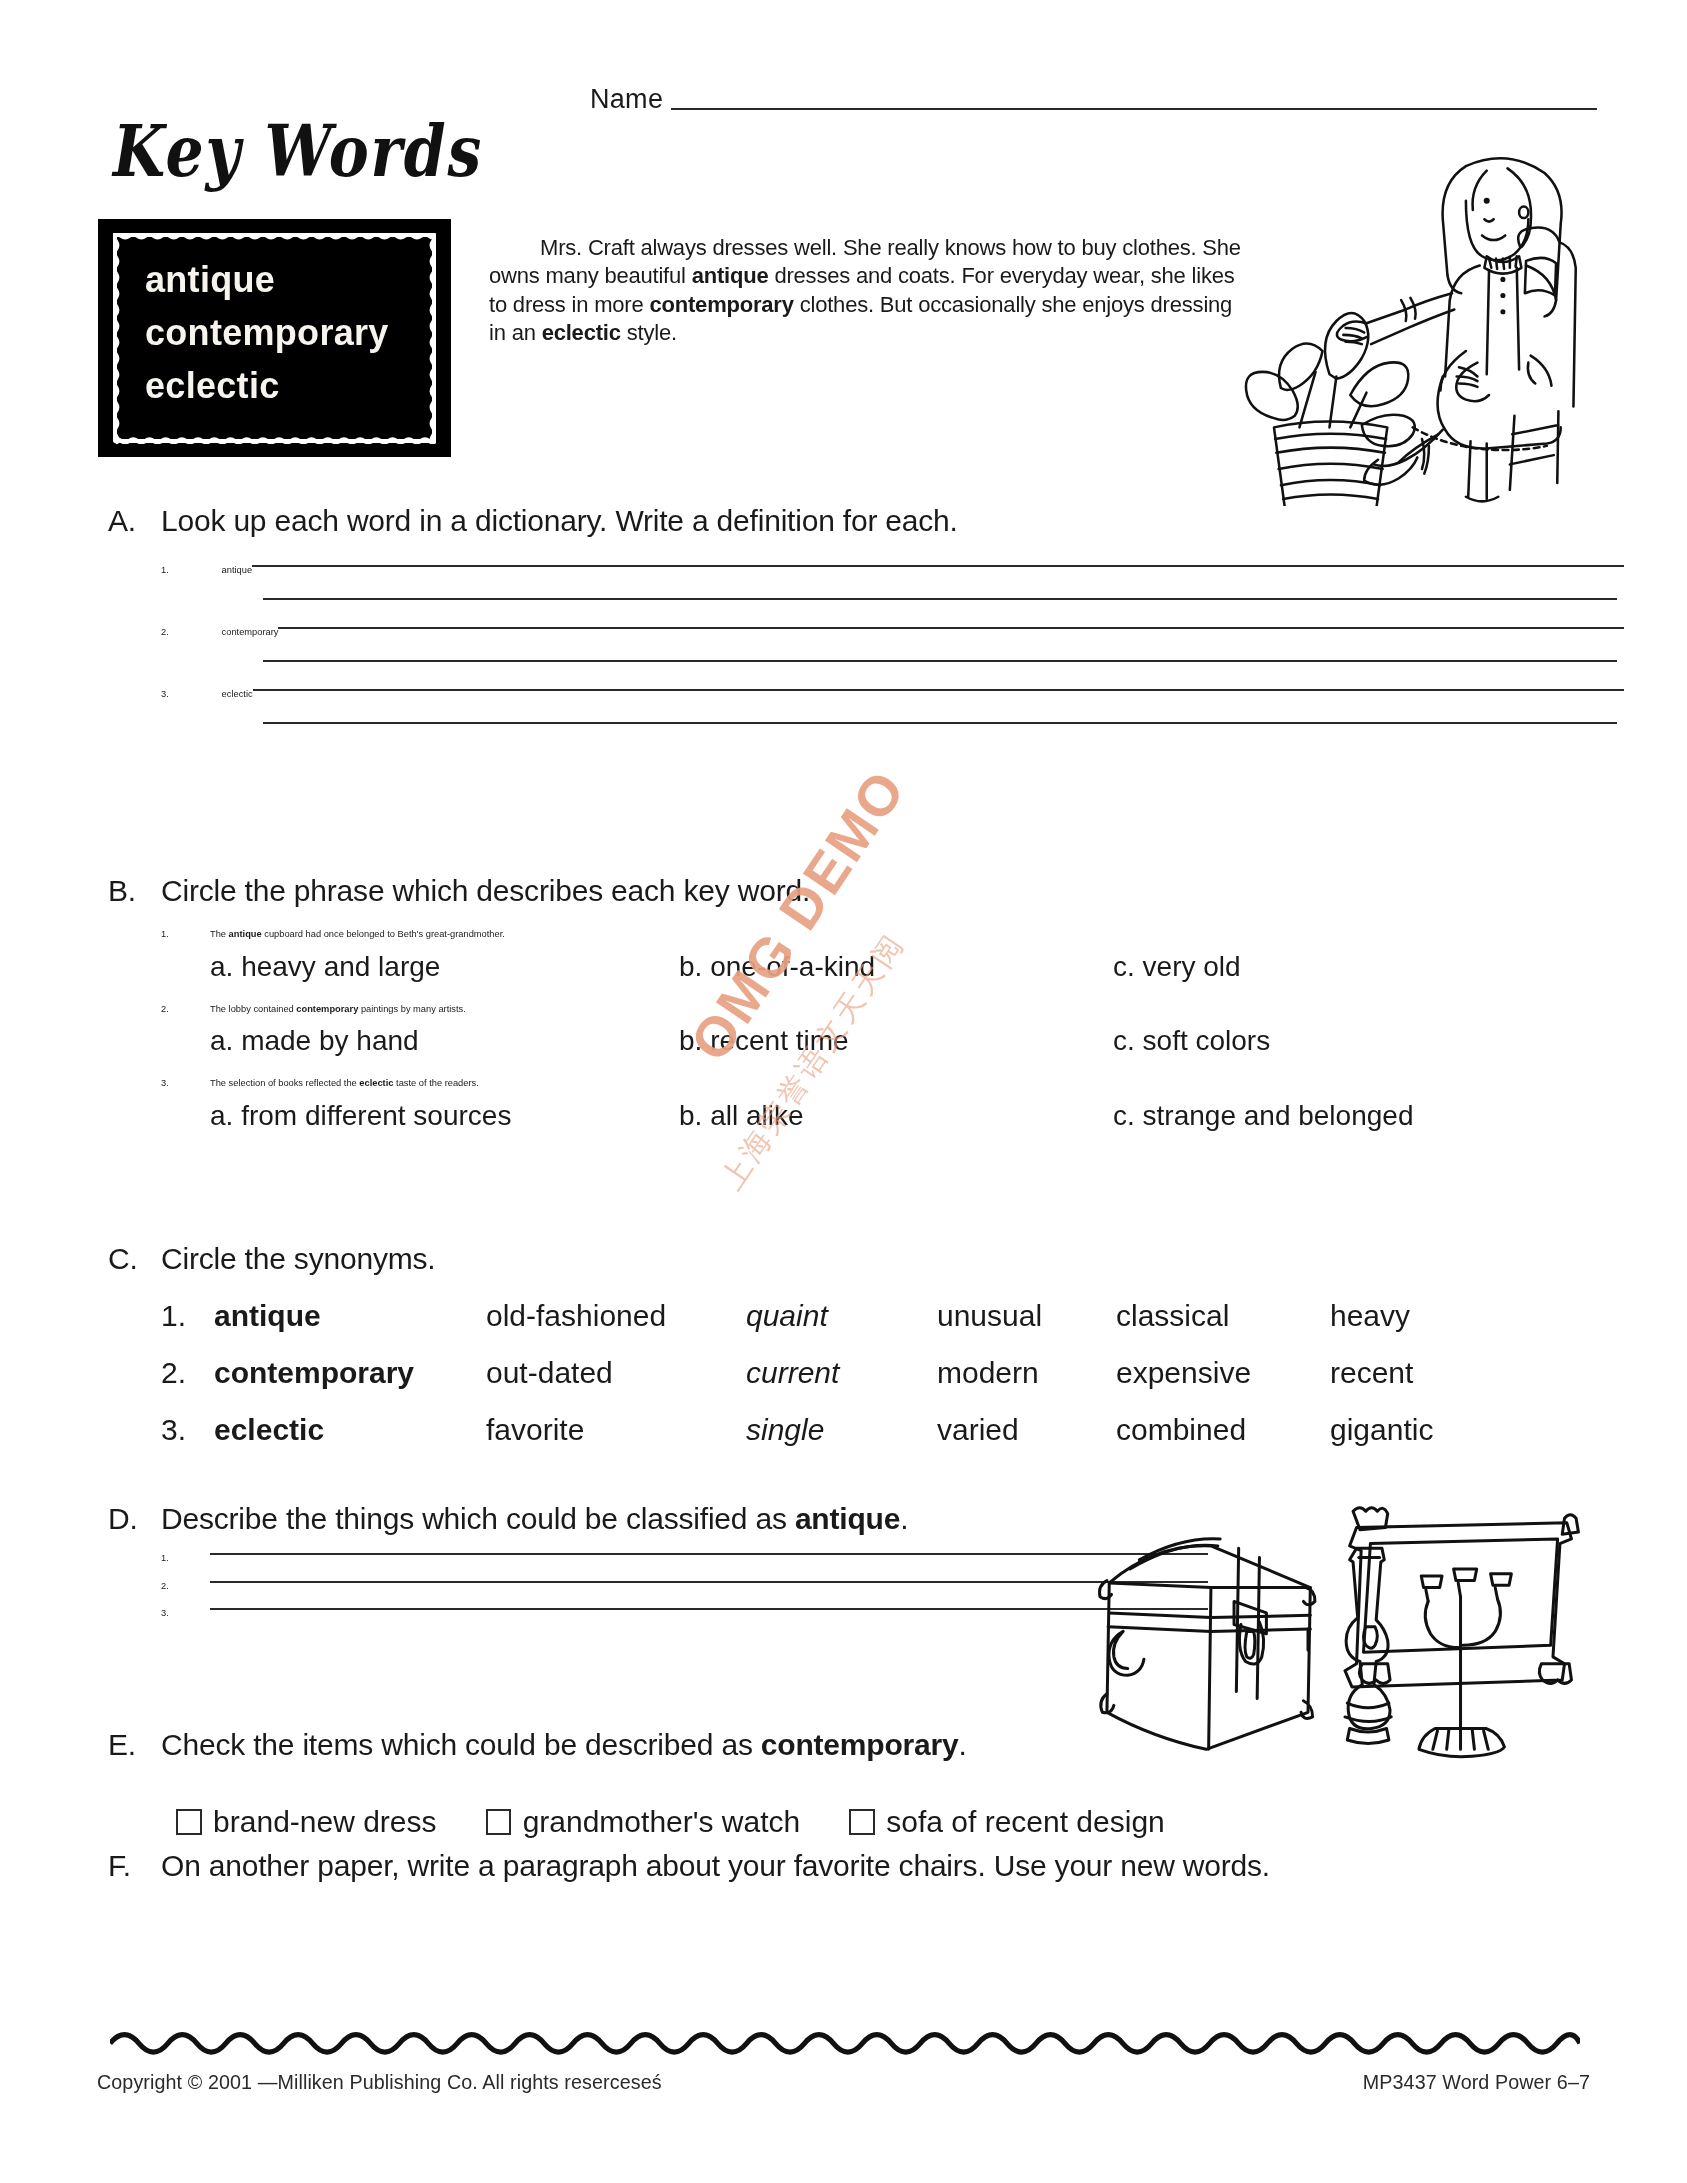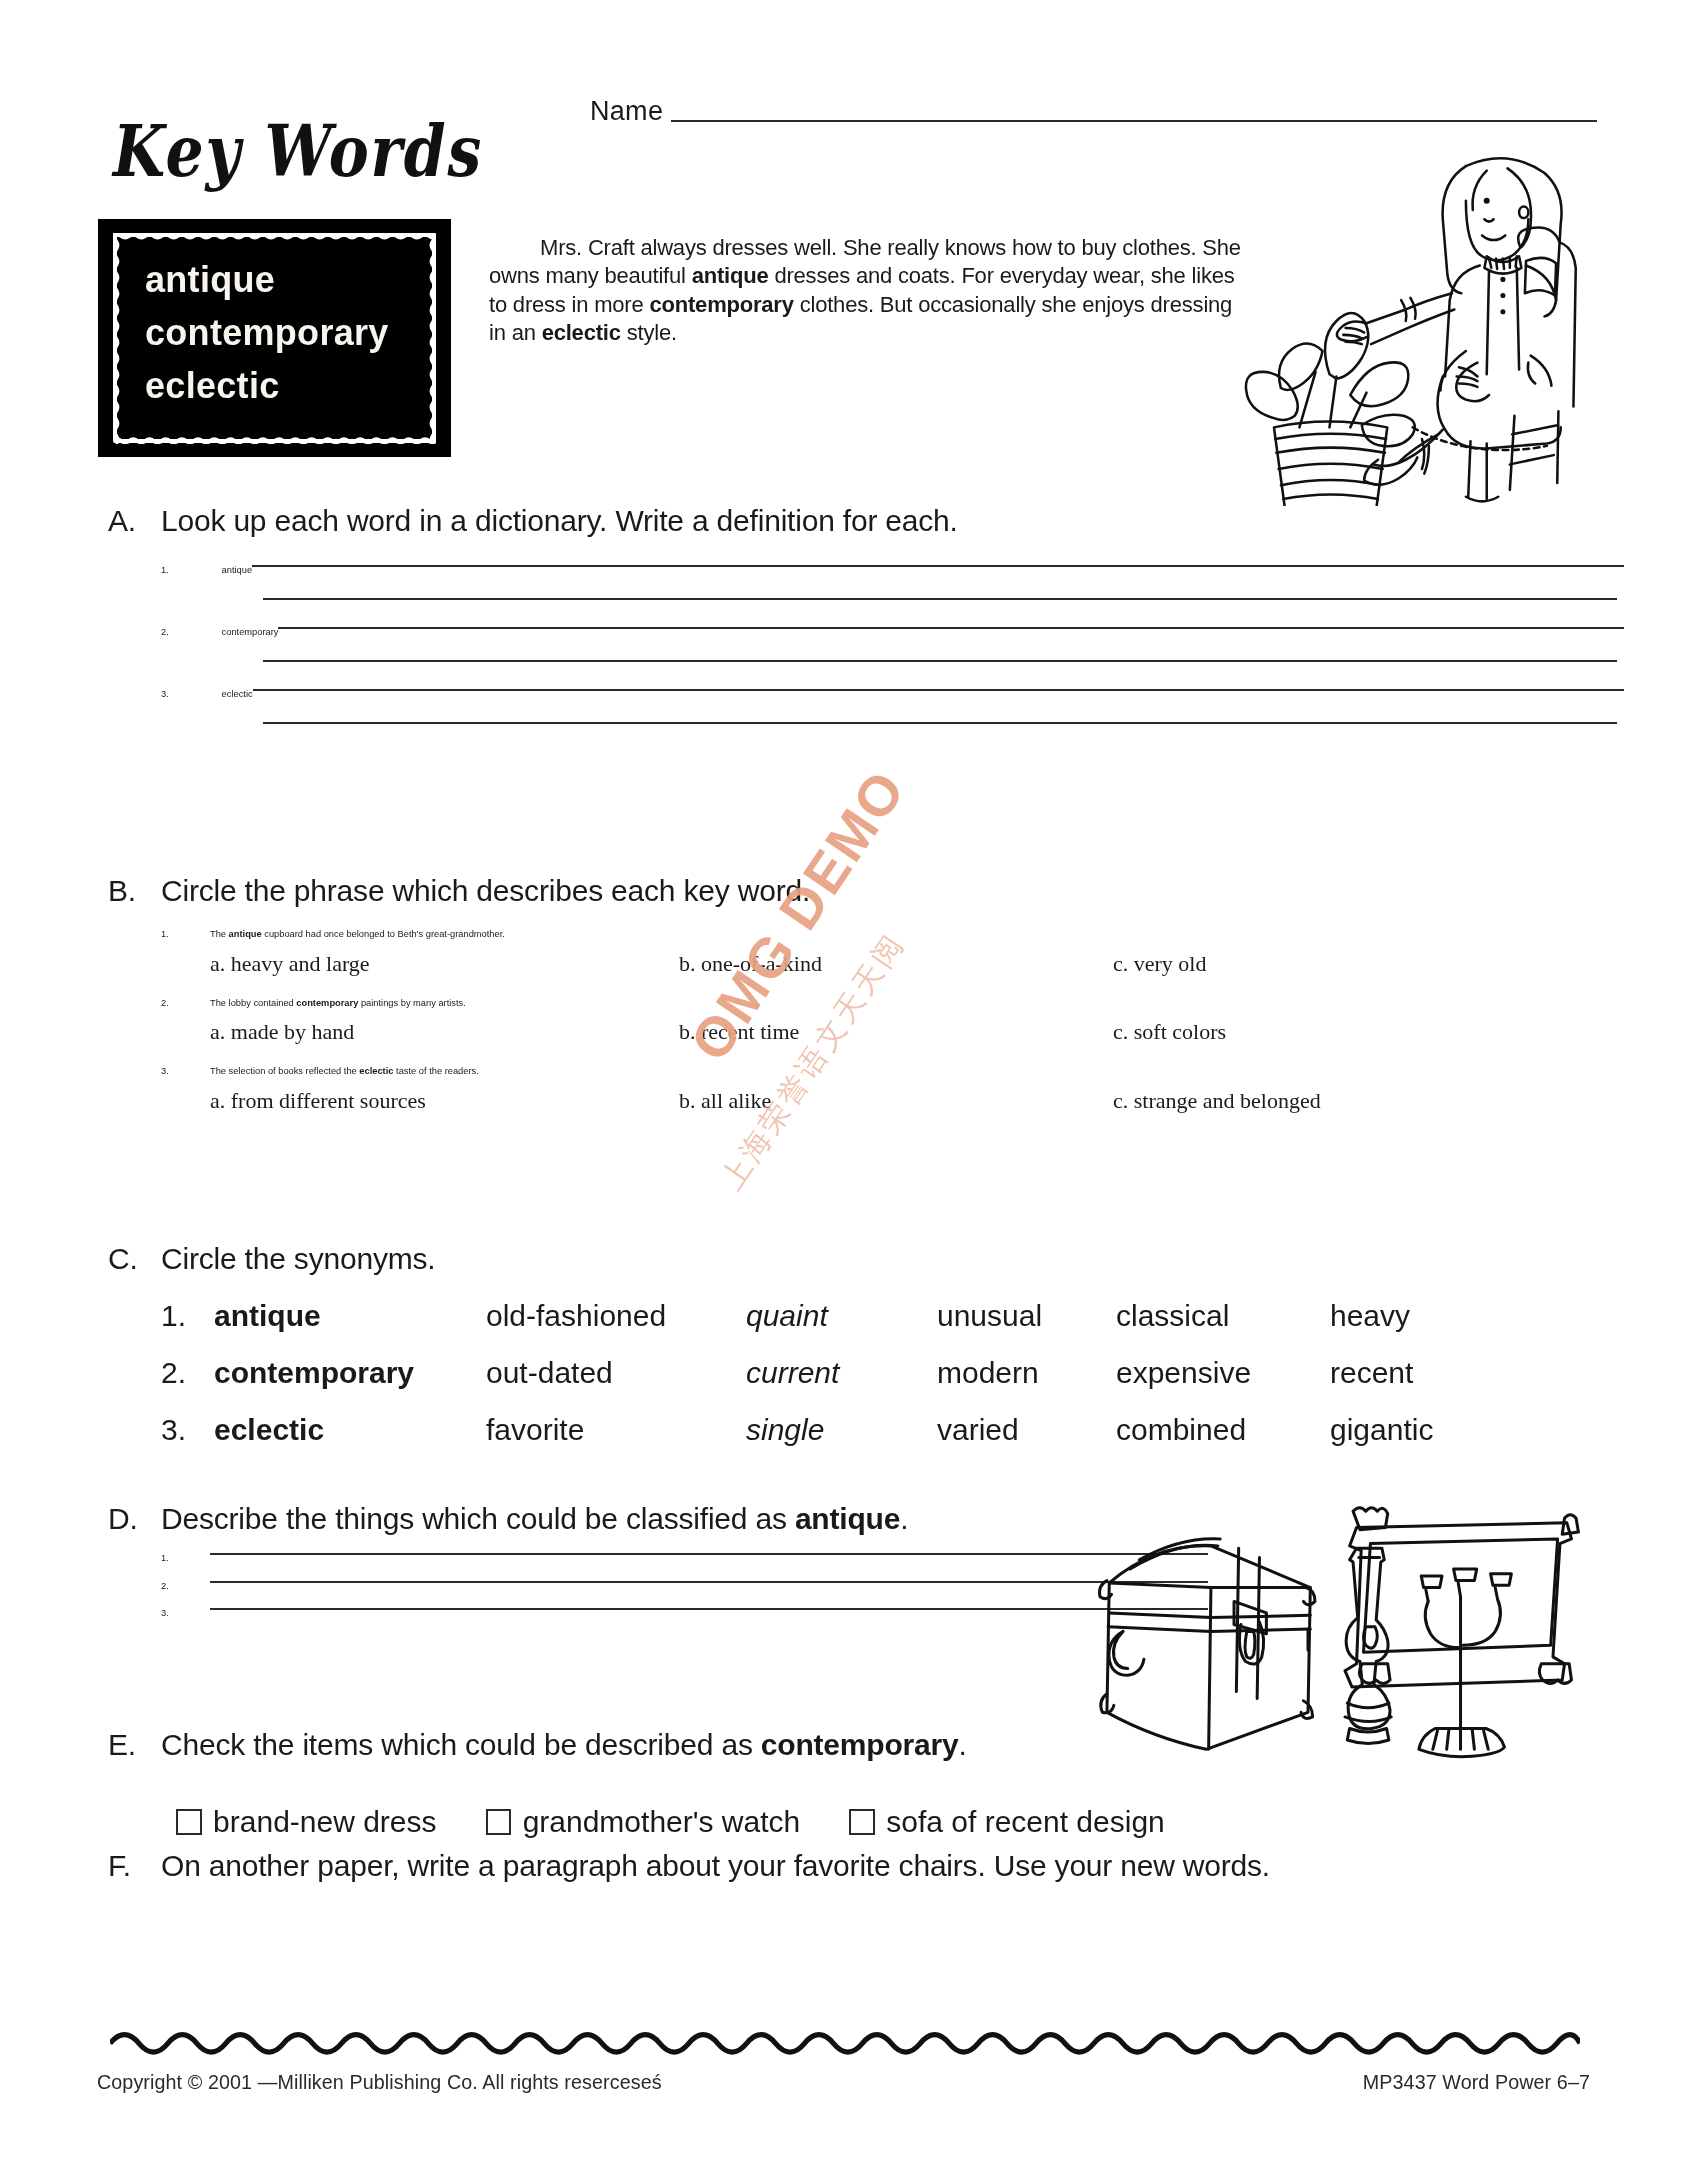--- a/index.html
+++ b/index.html
@@ -16,21 +16,21 @@
     width: 1688px;
     height: 2183px;
     background: #ffffff;
     overflow: hidden;
   }
 
   
   .name-row {
     position: absolute;
     left: 590px;
-    top: 96px;
+    top: 84px;
     width: 1007px;
     display: flex;
     align-items: flex-end;
   }
   .name-label {
     font-size: 27px;
     letter-spacing: 0.3px;
     padding-right: 8px;
     white-space: nowrap;
   }
@@ -170,22 +170,21 @@
   }
 
   
   #secB { top: 874px; }
   #secB .q { margin-top: 21px; display: flex; }
   #secB .q-text b { font-weight: 700; }
   #secB .opts {
     display: flex;
     margin-top: 11.6px;
     padding-left: 102px;
-    font-size: 22px;
-    font-family: Liberation Serif, serif;
+    font-size: 28px;
   }
   #secB .opt-a { flex: 0 0 469px; }
   #secB .opt-b { flex: 0 0 434px; }
   #secB .opt-c { flex: 0 0 auto; }
 
   
   #secC { top: 1242px; }
   #secC .c-row {
     display: flex;
     font-size: 30px;

